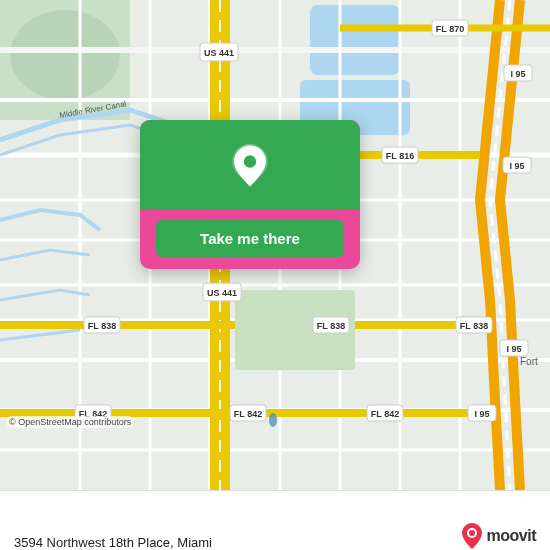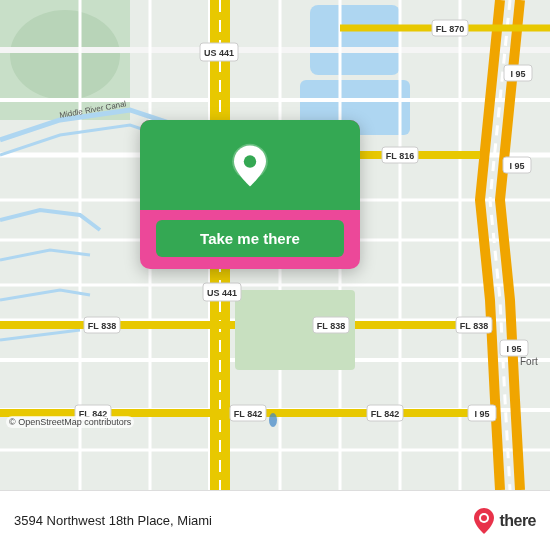--- a/index.html
+++ b/index.html
@@ -68,21 +68,21 @@
       cursor: pointer;
       width: 100%;
     }
 
     
     #bottom-bar {
       width: 550px;
       height: 60px;
       background: #fff;
       display: flex;
-      align-items: center;
+      align-items: flex-end;
       justify-content: space-between;
       padding: 0 14px;
       border-top: 1px solid #ddd;
     }
 
     #address-text {
       font-size: 13px;
       color: #222;
       font-weight: 500;
     }
@@ -248,15 +248,15 @@
 </div>
 
 <div id="bottom-bar">
   <span id="address-text">3594 Northwest 18th Place, Miami</span>
   <div id="moovit-logo">
     <svg id="moovit-pin" viewBox="0 0 22 28" xmlns="http://www.w3.org/2000/svg">
       <path d="M11 1 C5.5 1 1 5.5 1 11 C1 18 11 27 11 27 C11 27 21 18 21 11 C21 5.5 16.5 1 11 1 Z" fill="#e8324a"></path>
       <circle cx="11" cy="11" r="5" fill="white"></circle>
       <circle cx="11" cy="11" r="3" fill="#e8324a"></circle>
     </svg>
-    <span id="moovit-wordmark">there</span>
+    <span id="moovit-wordmark">moovit</span>
   </div>
 </div>
 
 </body></html>

